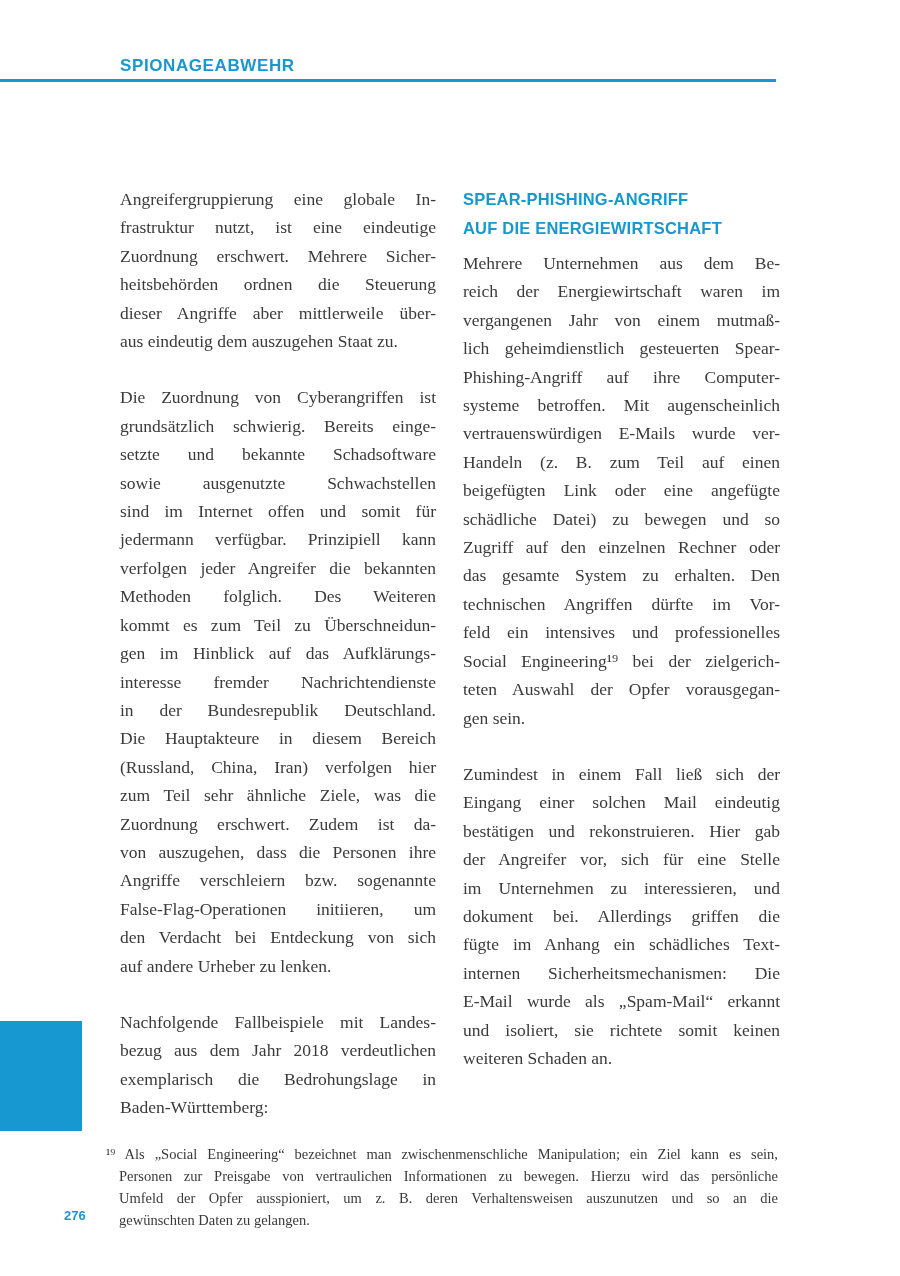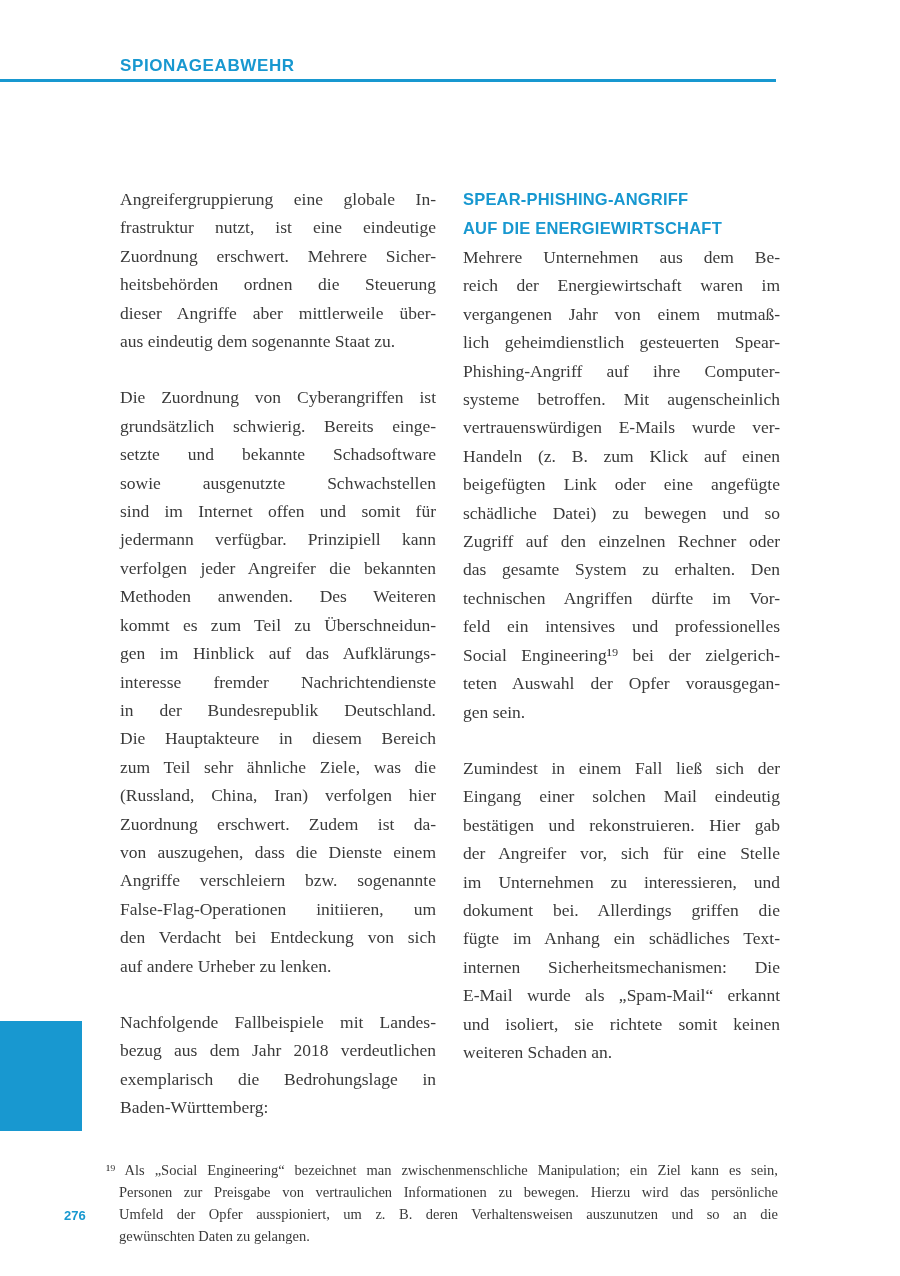--- a/index.html
+++ b/index.html
@@ -20,26 +20,26 @@
   }
   .col { position:absolute; top:185px; color:var(--ink); }
   .col-left  { left:120px; width:316px; }
   .col-right { left:463px; width:317px; }
   .para { font-size:17.5px; line-height:28.4px; margin-bottom:28px; }
   .tline { text-align:justify; text-align-last:justify; }
   .para .tline:last-child { text-align-last:left; }
   .heading {
     font-family:"Liberation Sans", sans-serif; font-weight:bold;
     font-size:16.5px; line-height:29px; letter-spacing:0.2px;
-    color:var(--accent); margin-bottom:0;
+    color:var(--accent); margin-bottom:6px;
   }
   .heading .tline { text-align:left; text-align-last:left; }
   .footnote {
     position:absolute; left:119px; top:1143px; width:659px;
-    font-size:14.5px; line-height:22px; color:var(--ink);margin-top:16px;
+    font-size:14.5px; line-height:22px; color:var(--ink);
   }
   .footnote .tline:first-child { text-indent:-13px; }
   .footnote .tline:last-child { text-align-last:left; }
   .page-number {
     position:absolute; left:64px; top:1208px;
     font-family:"Liberation Sans", sans-serif; font-weight:bold;
     font-size:13px; color:var(--accent);
   }
   .side-tab {
     position:absolute; left:0; top:1021px; width:82px; height:110px;
@@ -55,40 +55,40 @@
 
   <div class="header-rule"></div>
 
   <div class="col col-left">
     <div class="para">
         <div class="tline">Angreifergruppierung eine globale In-</div>
         <div class="tline">frastruktur nutzt, ist eine eindeutige</div>
         <div class="tline">Zuordnung erschwert. Mehrere Sicher-</div>
         <div class="tline">heitsbehörden ordnen die Steuerung</div>
         <div class="tline">dieser Angriffe aber mittlerweile über-</div>
-        <div class="tline">aus eindeutig dem sogenannte Staat zu.</div>
+        <div class="tline">aus eindeutig dem auszugehen Staat zu.</div>
       </div>
     <div class="para">
         <div class="tline">Die Zuordnung von Cyberangriffen ist</div>
         <div class="tline">grundsätzlich schwierig. Bereits einge-</div>
         <div class="tline">setzte und bekannte Schadsoftware</div>
         <div class="tline">sowie ausgenutzte Schwachstellen</div>
         <div class="tline">sind im Internet offen und somit für</div>
         <div class="tline">jedermann verfügbar. Prinzipiell kann</div>
         <div class="tline">verfolgen jeder Angreifer die bekannten</div>
-        <div class="tline">Methoden anwenden. Des Weiteren</div>
+        <div class="tline">Methoden folglich. Des Weiteren</div>
         <div class="tline">kommt es zum Teil zu Überschneidun-</div>
         <div class="tline">gen im Hinblick auf das Aufklärungs-</div>
         <div class="tline">interesse fremder Nachrichtendienste</div>
         <div class="tline">in der Bundesrepublik Deutschland.</div>
         <div class="tline">Die Hauptakteure in diesem Bereich</div>
+        <div class="tline">(Russland, China, Iran) verfolgen hier</div>
         <div class="tline">zum Teil sehr ähnliche Ziele, was die</div>
-        <div class="tline">(Russland, China, Iran) verfolgen hier</div>
         <div class="tline">Zuordnung erschwert. Zudem ist da-</div>
-        <div class="tline">von auszugehen, dass die Dienste einem</div>
+        <div class="tline">von auszugehen, dass die Personen ihre</div>
         <div class="tline">Angriffe verschleiern bzw. sogenannte</div>
         <div class="tline">False-Flag-Operationen initiieren, um</div>
         <div class="tline">den Verdacht bei Entdeckung von sich</div>
         <div class="tline">auf andere Urheber zu lenken.</div>
       </div>
     <div class="para">
         <div class="tline">Nachfolgende Fallbeispiele mit Landes-</div>
         <div class="tline">bezug aus dem Jahr 2018 verdeutlichen</div>
         <div class="tline">exemplarisch die Bedrohungslage in</div>
         <div class="tline">Baden-Württemberg:</div>
@@ -101,21 +101,21 @@
         <div class="tline">AUF DIE ENERGIEWIRTSCHAFT</div>
       </div>
     <div class="para">
         <div class="tline">Mehrere Unternehmen aus dem Be-</div>
         <div class="tline">reich der Energiewirtschaft waren im</div>
         <div class="tline">vergangenen Jahr von einem mutmaß-</div>
         <div class="tline">lich geheimdienstlich gesteuerten Spear-</div>
         <div class="tline">Phishing-Angriff auf ihre Computer-</div>
         <div class="tline">systeme betroffen. Mit augenscheinlich</div>
         <div class="tline">vertrauenswürdigen E-Mails wurde ver-</div>
-        <div class="tline">Handeln (z. B. zum Klick auf einen</div>
+        <div class="tline">Handeln (z. B. zum Teil auf einen</div>
         <div class="tline">beigefügten Link oder eine angefügte</div>
         <div class="tline">schädliche Datei) zu bewegen und so</div>
         <div class="tline">Zugriff auf den einzelnen Rechner oder</div>
         <div class="tline">das gesamte System zu erhalten. Den</div>
         <div class="tline">technischen Angriffen dürfte im Vor-</div>
         <div class="tline">feld ein intensives und professionelles</div>
         <div class="tline">Social Engineering¹⁹ bei der zielgerich-</div>
         <div class="tline">teten Auswahl der Opfer vorausgegan-</div>
         <div class="tline">gen sein.</div>
       </div>

